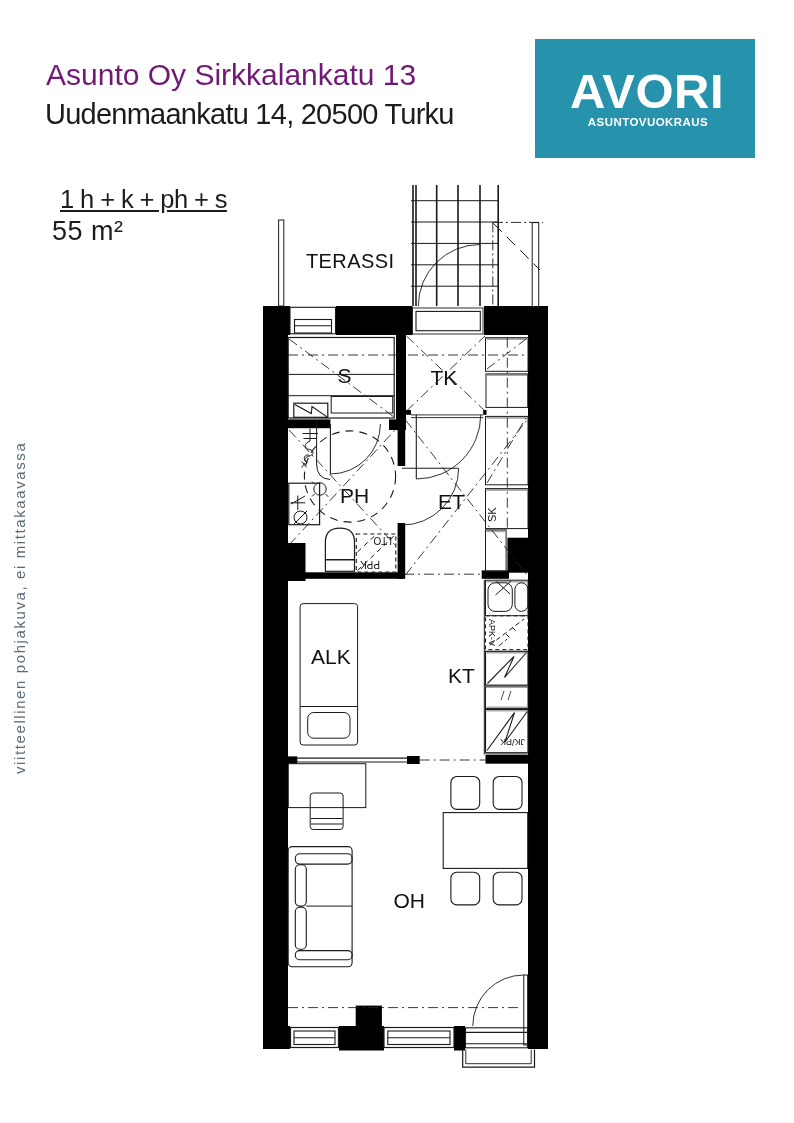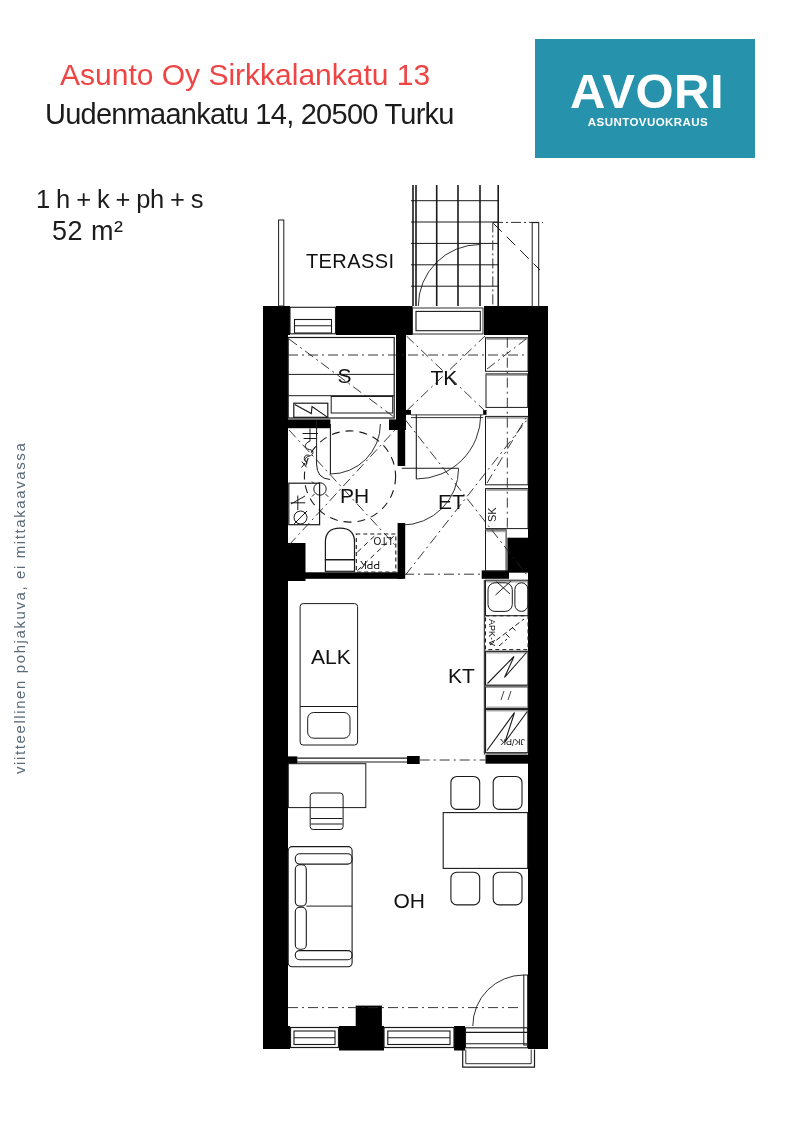--- a/index.html
+++ b/index.html
@@ -1,20 +1,20 @@
 <!DOCTYPE html>
 <html><head>
 <meta charset="utf-8">
 <style>
   html,body{margin:0;padding:0;background:#fff;}
   #page{position:relative;width:794px;height:1123px;background:#fff;overflow:hidden;
         font-family:"Liberation Sans",sans-serif;}
-  .t1{position:absolute;left:46px;top:58px;font-size:30px;color:#ef4444;letter-spacing:0;margin-left:14px;}
+  .t1{position:absolute;left:46px;top:58px;font-size:30px;color:#701a75;letter-spacing:0;}
   .t2{position:absolute;left:45px;top:98px;font-size:29px;color:#1c1c1c;letter-spacing:-0.75px;}
-  .t3{position:absolute;left:36px;top:185px;font-size:25.5px;color:#1c1c1c;letter-spacing:-0.6px;}
+  .t3{position:absolute;left:60px;top:185px;font-size:25.5px;color:#1c1c1c;letter-spacing:-0.6px;text-decoration:underline;}
   .t4{position:absolute;left:52px;top:216px;font-size:27px;color:#1c1c1c;letter-spacing:0.5px;}
   .logo{position:absolute;left:535px;top:39px;width:220px;height:119px;background:#2792ab;}
   .logo .a{position:absolute;left:0;width:100%;text-align:center;top:52px;font-size:49px;
            font-weight:bold;color:#fff;letter-spacing:0.5px;line-height:0;text-indent:4px;}
   .logo .b{position:absolute;left:0;width:100%;text-align:center;top:83px;font-size:11.5px;
            font-weight:bold;color:#fff;letter-spacing:0.45px;line-height:0;text-indent:6px;}
   .side{position:absolute;top:774px;left:11px;transform-origin:0 0;transform:rotate(-90deg);
         font-size:15px;letter-spacing:1.6px;color:#5b6b79;white-space:nowrap;width:336px;}
   svg{position:absolute;left:0;top:0;}
   svg text{font-family:"Liberation Sans",sans-serif;}
@@ -22,21 +22,21 @@
 </head>
 <body>
 <div id="page">
 
   <div class="t1">Asunto Oy Sirkkalankatu 13</div>
 
   <div class="t2">Uudenmaankatu 14, 20500 Turku</div>
 
   <div class="t3">1 h + k + ph + s</div>
 
-  <div class="t4">52 m²</div>
+  <div class="t4">55 m²</div>
 
   <div class="logo">
       <div class="a">AVORI</div>
       <div class="b">ASUNTOVUOKRAUS</div>
     </div>
 
   <div class="side">viitteellinen pohjakuva, ei mittakaavassa</div>
   <svg width="794" height="1123" viewBox="0 0 794 1123">
   <g fill="#000" stroke="none">
 

